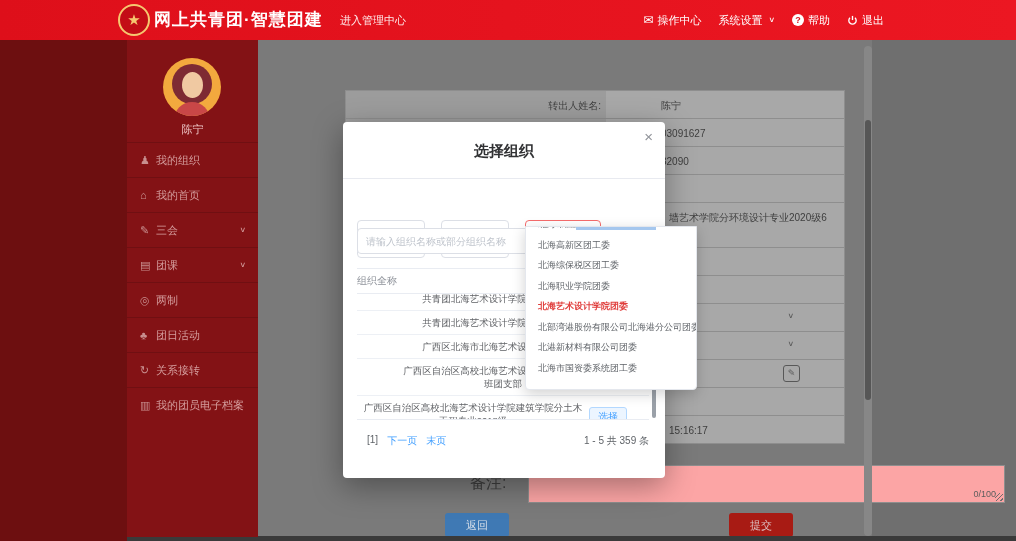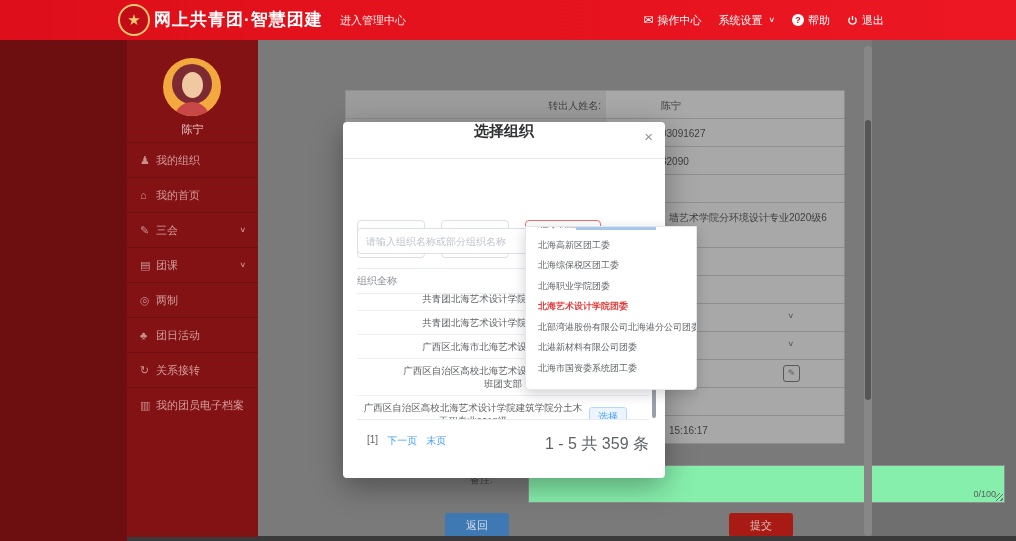--- a/index.html
+++ b/index.html
@@ -33,52 +33,52 @@
   .main{position:absolute;left:258px;top:40px;width:758px;height:501px;background:#6f6f6f;}
   .band{position:absolute;left:0;top:0;width:614px;height:497px;background:#7a7a7a;}
   .steps{position:absolute;left:120px;top:14px;width:420px;display:flex;gap:32px;color:#595959;font-size:10px;white-space:nowrap;}
   .form{position:absolute;left:87px;top:50px;width:500px;border:1px solid #8e8e8e;box-sizing:border-box;background:#a8a8a8;}
   .frow{position:relative;border-top:1px solid #8e8e8e;font-size:10px;color:#3e3e3e;}
   .frow:first-child{border-top:none;}
   .flabel{position:absolute;left:0;top:0;bottom:0;width:260px;background:#9c9c9c;text-align:right;padding:8px 5px 0 0;box-sizing:border-box;}
   .fval{position:absolute;left:260px;top:0;bottom:0;right:0;padding:8px 0 0 55px;box-sizing:border-box;line-height:14px;}
   .fchev{position:absolute;right:50px;top:7px;font-size:9px;color:#575757;transform:scaleY(.8);}
   .fedit{position:absolute;right:44px;top:5px;width:15px;height:15px;border:1px solid #585858;border-radius:3px;text-align:center;line-height:14px;font-size:9px;color:#585858;cursor:pointer;}
-  .remark{position:absolute;left:212px;top:433px;font-size:10px;color:#3e3e3e;}
-  .tarea{position:absolute;left:270px;top:425px;width:477px;height:38px;background:#86efac;border:1px solid #8e8e8e;box-sizing:border-box;}
+  .remark{position:absolute;left:212px;top:433px;font-size:16px;color:#3e3e3e;}
+  .tarea{position:absolute;left:270px;top:425px;width:477px;height:38px;background:#fca5a5;border:1px solid #8e8e8e;box-sizing:border-box;}
   .counter{position:absolute;right:8px;bottom:3px;font-size:9px;color:#5d5d5d;}
   .resz{position:absolute;right:1px;bottom:1px;width:8px;height:8px;background:repeating-linear-gradient(135deg,#6e6e6e 0 1px,transparent 1px 3px);}
   .btn-back{position:absolute;left:187px;top:473px;width:64px;height:24px;background:#3f79b4;color:#d6dfe9;font-size:11px;text-align:center;line-height:24px;border-radius:3px;cursor:pointer;}
   .btn-submit{position:absolute;left:471px;top:473px;width:64px;height:24px;background:#a81b14;color:#dcc3c3;font-size:11px;text-align:center;line-height:24px;border-radius:3px;cursor:pointer;}
   .sbar-track{position:absolute;left:606px;top:6px;width:8px;height:490px;background:#878787;border-radius:4px;}
   .sbar-thumb{position:absolute;left:1px;top:74px;width:6px;height:280px;background:#565656;border-radius:3px;cursor:pointer;}
   .footer{position:absolute;left:127px;top:536px;width:889px;height:5px;background:#3a3a3a;}
 
   
   .modal{position:absolute;left:343px;top:122px;width:322px;height:356px;background:#fff;border-radius:4px;box-shadow:0 8px 30px rgba(0,0,0,.35);z-index:40;}
   .m-close{position:absolute;right:12px;top:6px;color:#909399;font-size:15px;cursor:pointer;}
-  .m-title{text-align:center;font-size:15px;font-weight:bold;color:#303133;}
+  .m-title{margin-top:20px;text-align:center;font-size:15px;font-weight:bold;color:#303133;}
   .m-hr{margin-top:17px;border-bottom:1px solid #e8eaf0;}
   .sel-row{position:absolute;left:14px;top:70px;display:flex;gap:16px;}
   .sel{position:relative;width:68px;height:38px;border:1px solid #dcdfe6;border-radius:4px;font-size:10px;color:#606266;line-height:26px;padding:0 14px 0 7px;box-sizing:border-box;cursor:pointer;white-space:nowrap;overflow:hidden;margin-top:28px;}
   .sel .s-chev{position:absolute;right:4px;top:0;font-size:8px;color:#b4b9c2;transform:scaleY(.8);}
   .sel.active{width:76px;border-color:#f56c6c;}
   .sel.active .s-chev{color:#f56c6c;}
   .srch{position:absolute;left:14px;top:106px;width:292px;height:26px;box-sizing:border-box;}
   .srch input{width:100%;height:100%;border:1px solid #dcdfe6;border-radius:4px;box-sizing:border-box;font-size:10px;color:#606266;padding:8px 8px;font-family:inherit;outline:none;}
   .srch input::placeholder{color:#bfc4cc;}
   .mtable{position:absolute;left:14px;top:146px;width:292px;height:152px;border-top:1px solid #e9ecf2;border-bottom:1px solid #e9ecf2;box-sizing:border-box;overflow:hidden;}
   .th{height:24px;line-height:24px;color:#8d9199;font-size:10px;border-bottom:1px solid #e9ecf2;}
   .tr{position:relative;text-align:center;color:#606266;font-size:9.5px;line-height:13px;border-bottom:1px solid #edf0f5;padding:5px 4px;box-sizing:border-box;}
   .tr.clip{margin-top:-7px;}
   .sel-btn{position:absolute;right:22px;top:11px;width:38px;height:20px;background:#ecf5ff;border:1px solid #b3d8ff;color:#409eff;border-radius:3px;font-size:10px;line-height:18px;text-align:center;box-sizing:border-box;cursor:pointer;}
   .t-thumb{position:absolute;left:309px;top:266px;width:4px;height:30px;background:#9aa0a8;border-radius:2px;cursor:pointer;}
   .pager{position:absolute;left:24px;top:312px;font-size:10px;color:#5f6368;display:flex;gap:9px;}
   .pg-link{color:#409eff;cursor:pointer;}
-  .pg-right{position:absolute;right:16px;top:312px;font-size:16px;color:#5f6368;}
+  .pg-right{position:absolute;right:16px;top:312px;font-size:10px;color:#5f6368;}
 
   
   .drop{position:absolute;left:525px;top:226px;width:172px;height:164px;background:#ffffff;border:1px solid #e4e7ed;border-radius:0 0 4px 4px;box-shadow:0 4px 14px rgba(0,0,0,.18);box-sizing:border-box;overflow:hidden;z-index:50;}
   .d-strip{position:absolute;left:50px;top:0;width:80px;height:3px;background:#a5c7ee;}
   .d-item{height:20.5px;line-height:20.5px;padding:0 12px;font-size:9px;color:#5f6368;white-space:nowrap;overflow:hidden;cursor:pointer;}
   .d-item.clip-top{margin-top:-13px;}
   .d-item.sel-red{color:#e03e3c;font-weight:bold;}
 </style>
 </head>
 <body>

